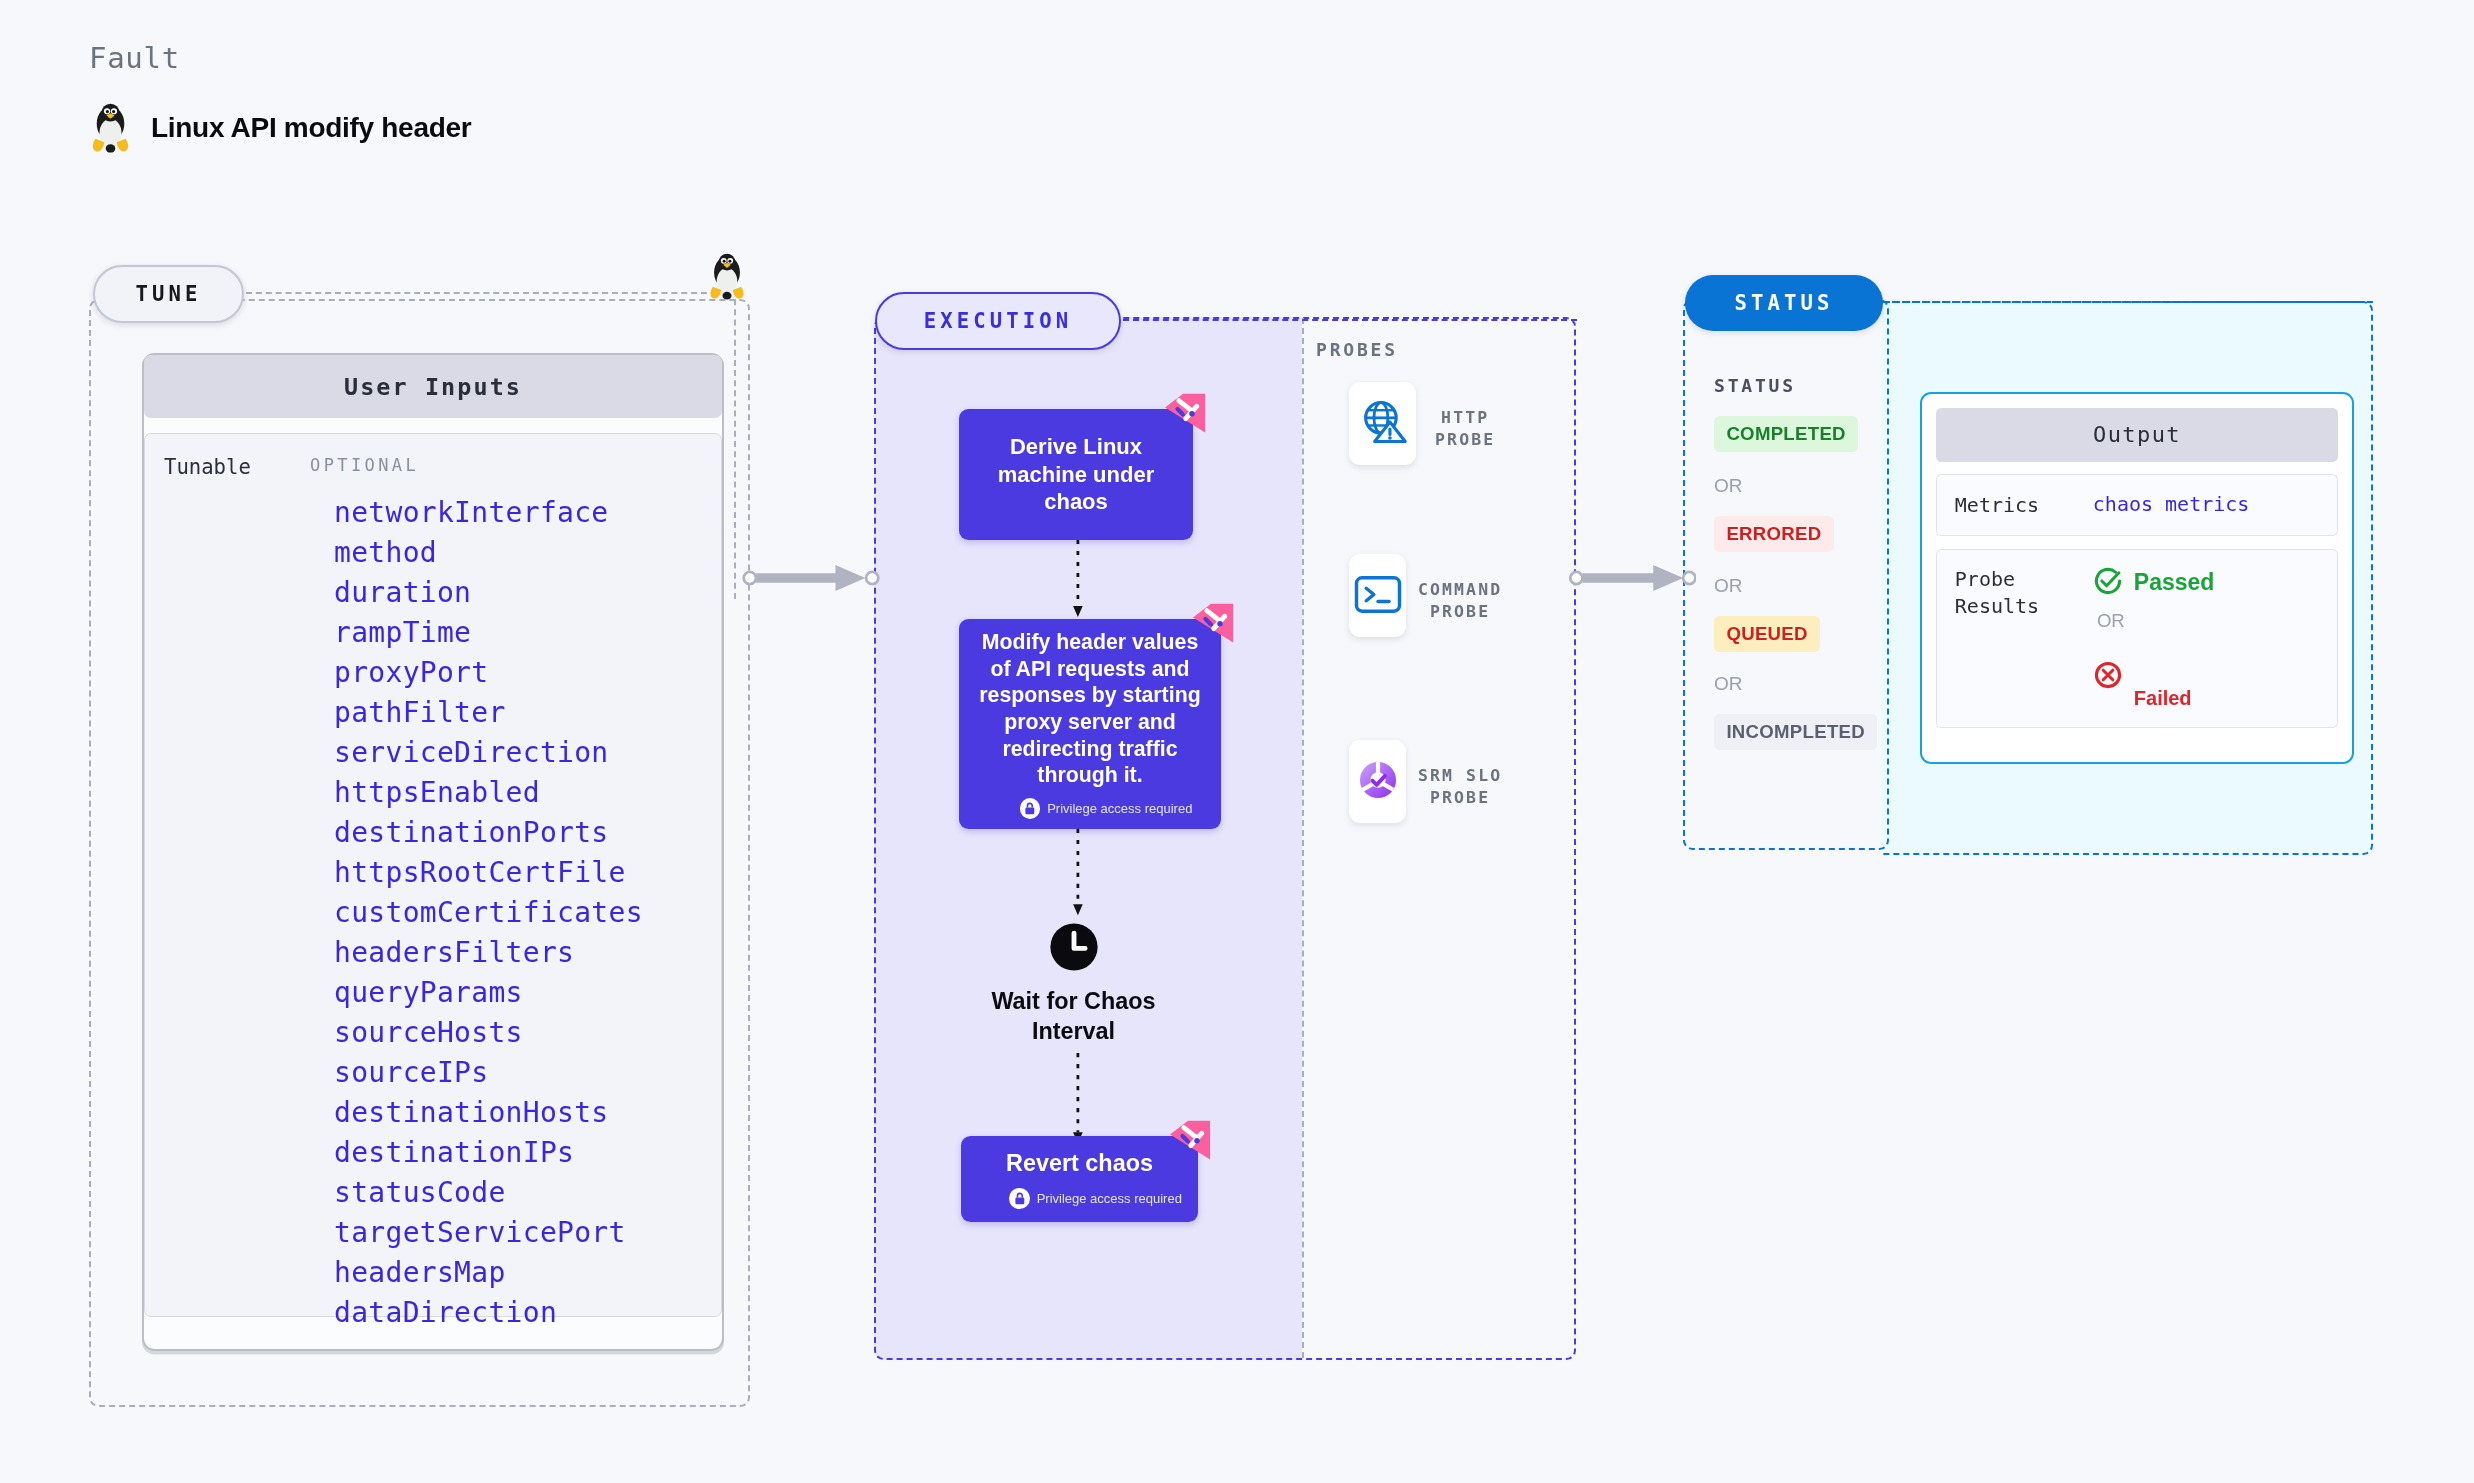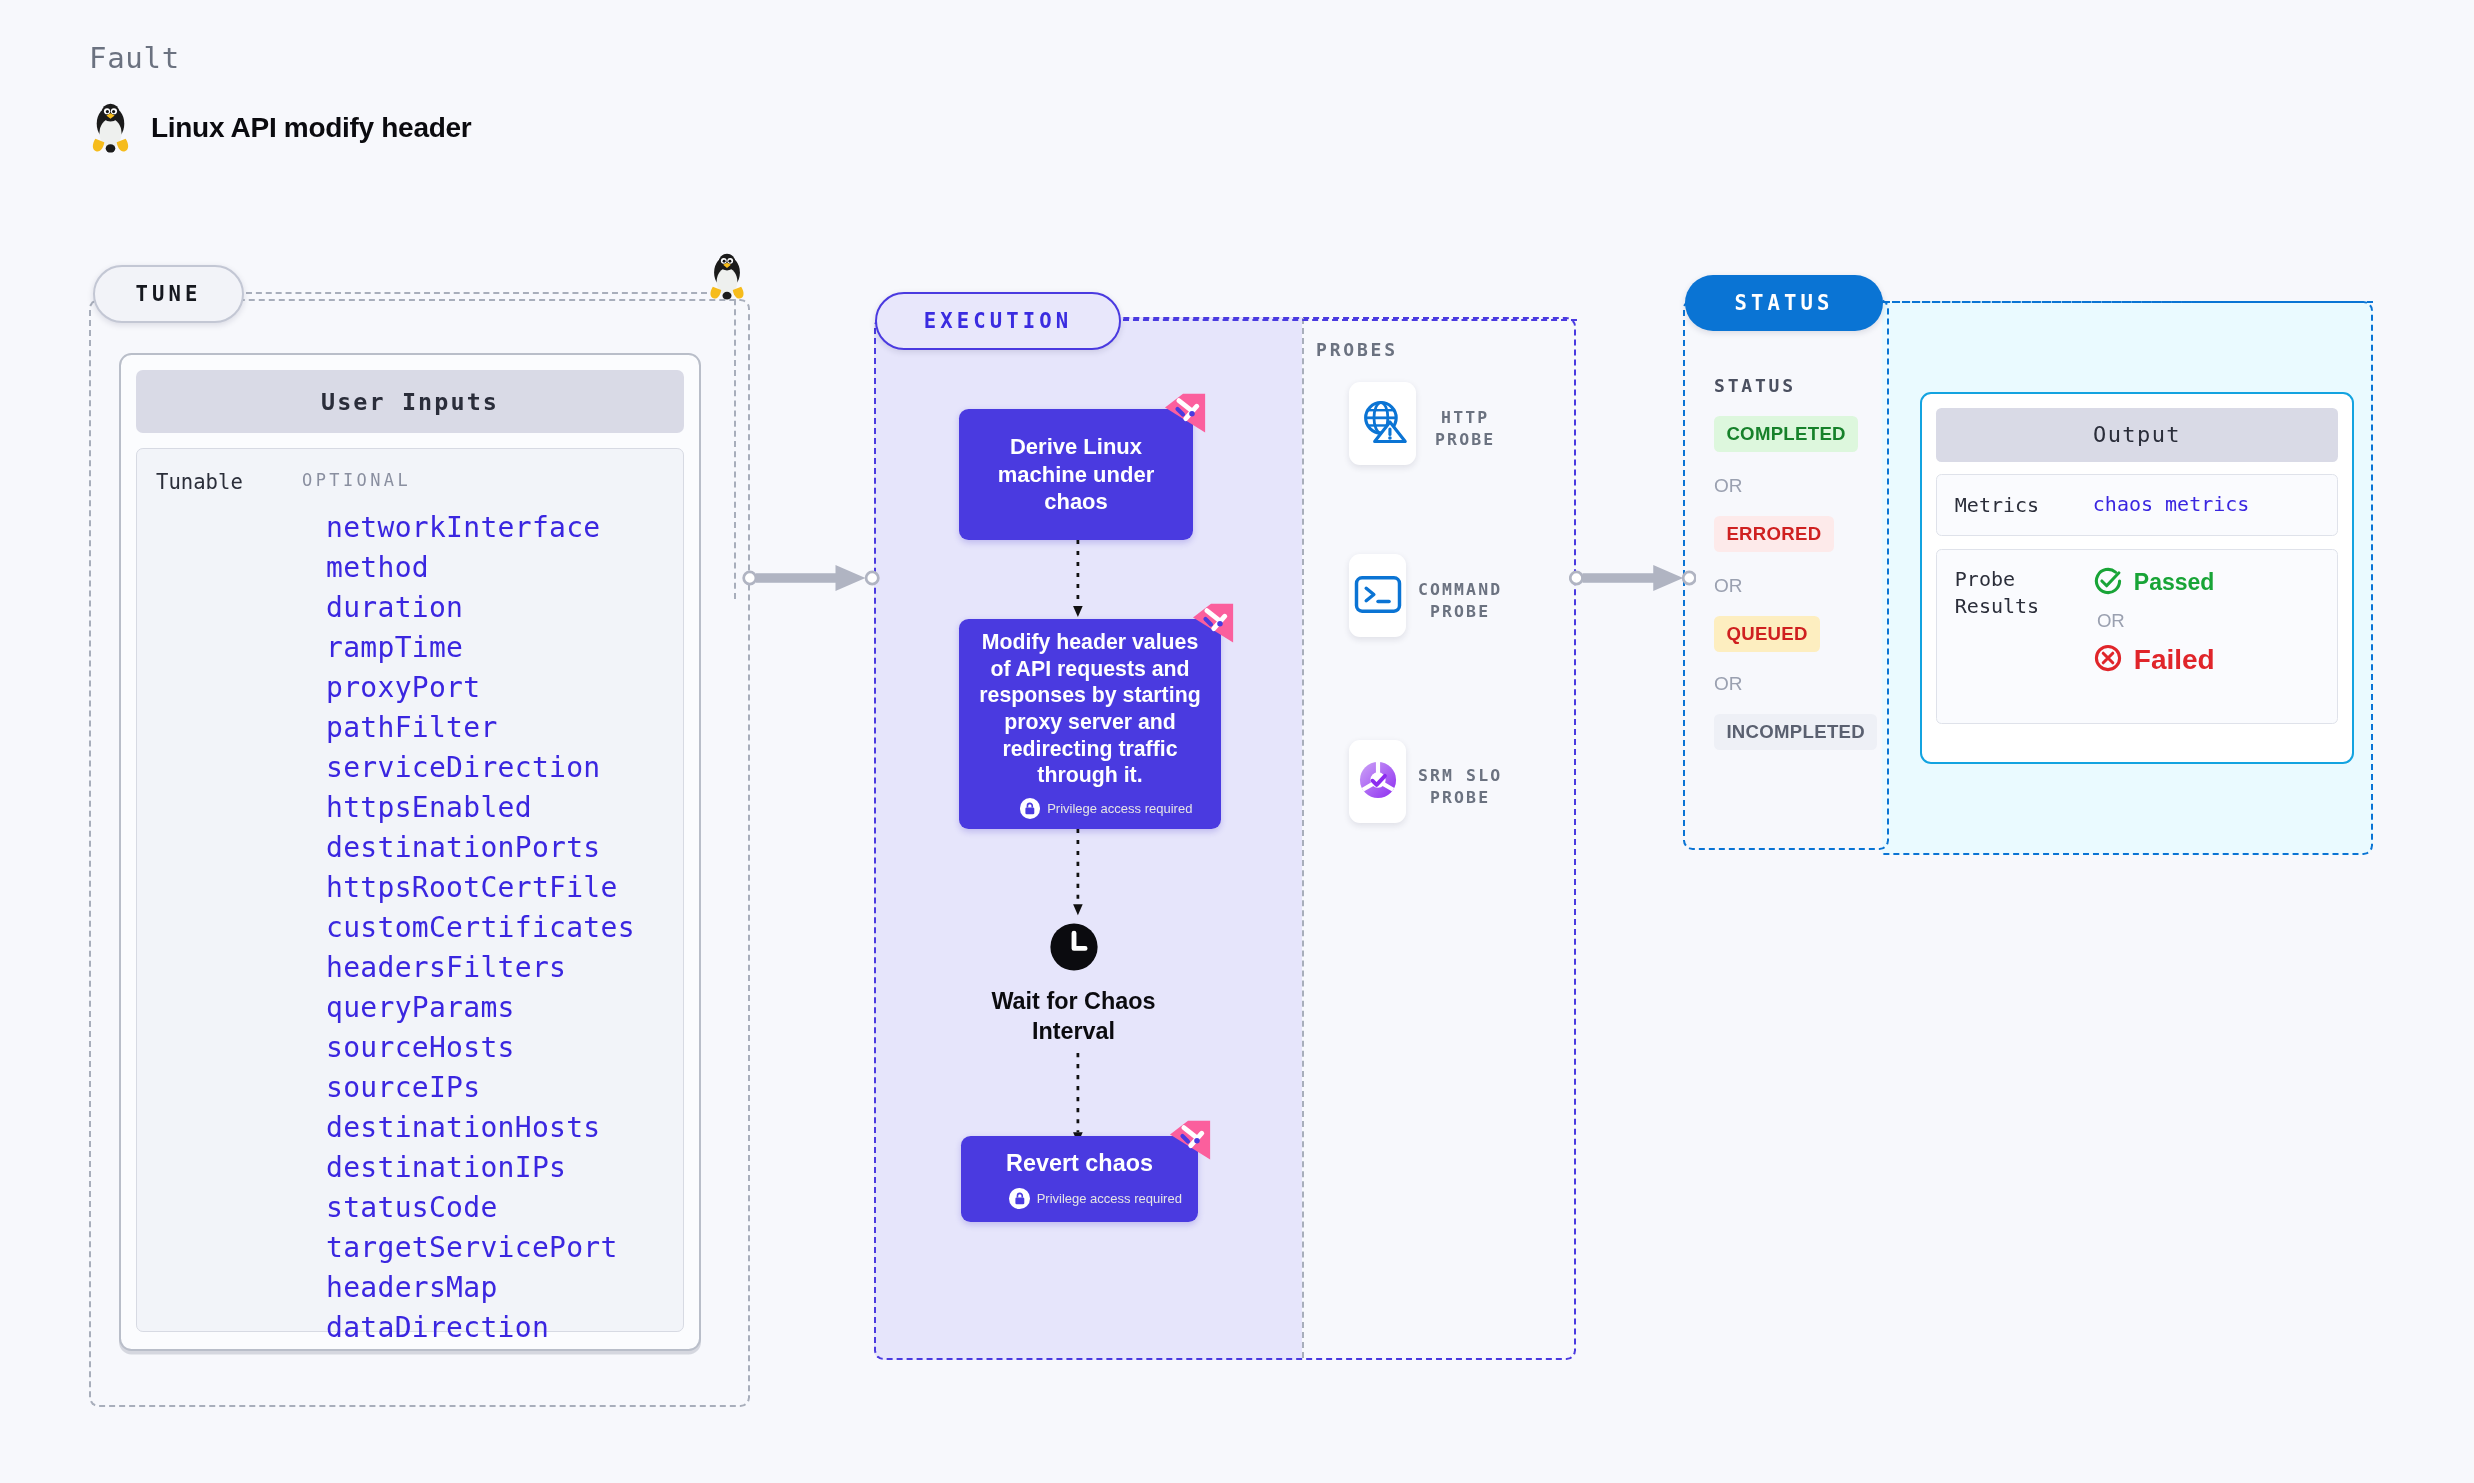--- a/index.html
+++ b/index.html
@@ -69,27 +69,26 @@
   #tune-vline {
     position: absolute;
     left: 734px; top: 289px;
     width: 0; height: 310px;
     border-left: 2.8px dashed #a8aebb;
   }
   #tux-boundary { position: absolute; left: 707px; top: 253px; z-index: 20; }
 
   #user-inputs-card {
     position: absolute;
-    left: 28px; top: 52px;
+    left: 51px; top: 52px;
     width: 582px; height: 998px;
     background: #fbfcfe;
     border: 2.1px solid #b9bec9;
     border-radius: 12.4px;
     box-shadow: 0 3.4px 0 0 rgba(150,155,170,.35);
-    padding: 15px;
   }
   #user-inputs-header {
     height: 63px;
     background: #d9dae6;
     border-radius: 6.9px;
     display: flex; align-items: center; justify-content: center;
     font-size: 23.4px; font-weight: bold; color: #2a2d3a;
     letter-spacing: 2.1px;
   }
   #tunable-panel {
@@ -309,21 +308,21 @@
     border: 1.4px solid #dfe2ea;
     border-radius: 5.5px;
     display: flex;
     padding: 16.5px 18px;
   }
   .out-key { width: 138px; font-size: 20px; color: #2b2e3a; line-height: 1.35; }
   .out-val { flex: 1; font-size: 20px; color: #3a26e0; }
   #probe-results-row { flex-direction: row; min-height: 175px; }
   .pr-item { display: flex; align-items: center; gap: 11px; }
   .pr-passed { font-family: "Liberation Sans", sans-serif; font-weight: bold; font-size: 23px; color: #18a437; }
-  .pr-failed { font-family: "Liberation Sans", sans-serif; font-weight: bold; font-size: 28px; color: #e0252a; }
+  .pr-failed { font-family: "Liberation Sans", sans-serif; font-weight: bold; font-size: 20px; color: #e0252a; margin-top: 44px; }
   .pr-or { font-family: "Liberation Sans", sans-serif; font-size: 18.6px; color: #9aa0b0; margin: 11px 0 11px 4.1px; }
 </style>
 </head>
 <body>
 
 <div id="header">
   <div id="fault-label">Fault</div>
   <div id="title-row">
     <span>
       <svg class="tux" width="43" height="51" viewBox="0 0 62 74">

